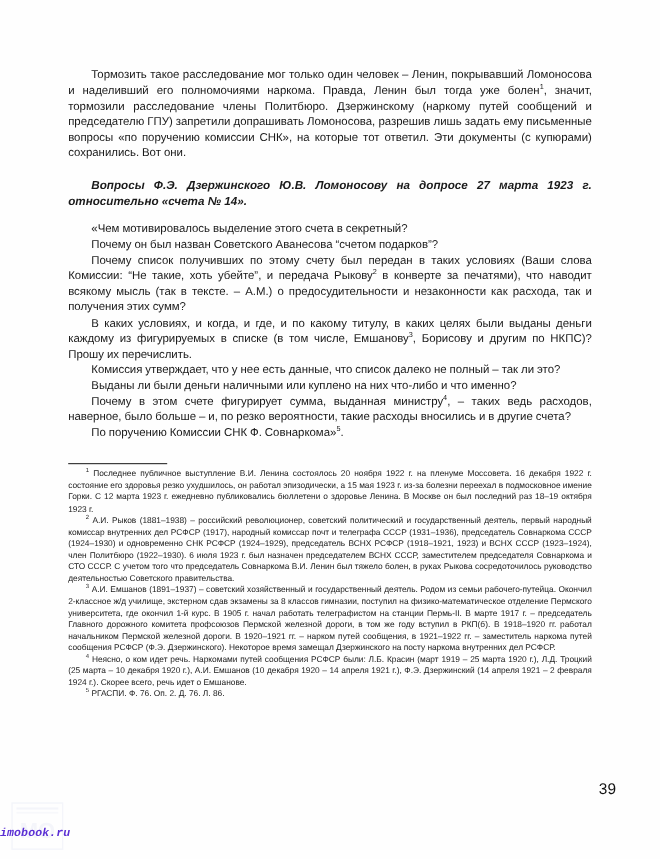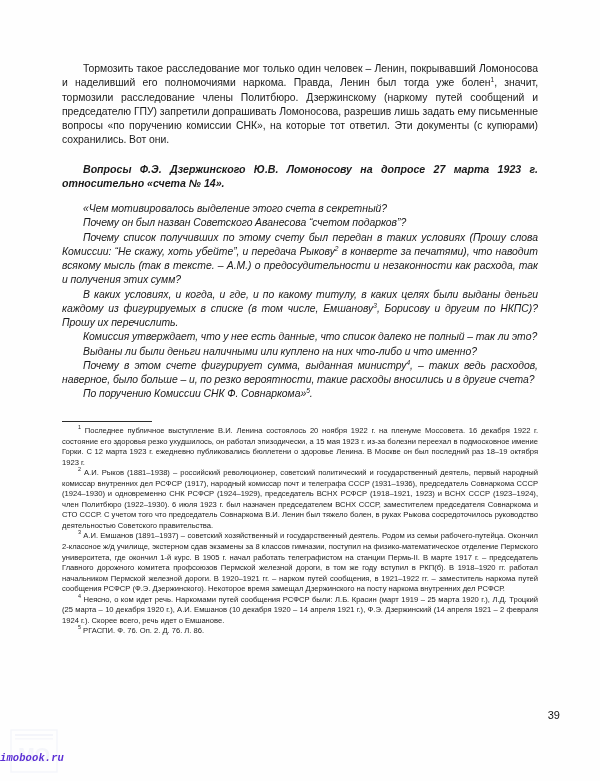--- a/index.html
+++ b/index.html
@@ -57,21 +57,20 @@
     text-indent: 21px;
     text-align: justify;
     font-weight: bold;
     font-style: italic;
     font-size: 10.6px;
     line-height: 14.3px;
   }
 
   .quote-block p.body-par {
     margin: 0;
-    font-style: italic;
   }
 
   sup {
     font-size: 6.6px;
     vertical-align: super;
     line-height: 0;
   }
 
   
   #footnotes {
@@ -99,21 +98,21 @@
   }
 
   p.footnote sup {
     font-size: 5.4px;
   }
 
   #page-number {
     position: absolute;
     right: 40px;
     top: 709px;
-    font-size: 11px;
+    font-size: 14px;
     color: #111;
   }
 
   #site-watermark {
     position: absolute;
     left: 0;
     right: 0;
     top: 752px;
     text-align: left;
     font-family: Liberation Mono, monospace;
@@ -137,21 +136,21 @@
 
   <div id="content">
 
     <p class="body-par"><span>Тормозить такое расследование мог только один человек – Ленин, покрывавший Ломоносова и наделивший его полномочиями наркома. Правда, Ленин был тогда уже болен</span><sup>1</sup><span>, значит, тормозили расследование члены Политбюро. Дзержинскому (наркому путей сообщений и председателю ГПУ) запретили допрашивать Ломоносова, разрешив лишь задать ему письменные вопросы «по поручению комиссии СНК», на которые тот ответил. Эти документы (с купюрами) сохранились. Вот они.</span></p>
 
     <p class="heading">Вопросы Ф.Э. Дзержинского Ю.В. Ломоносову на допросе 27 марта 1923 г. относительно «счета № 14».</p>
 
     <div class="quote-block">
       <p class="body-par">«Чем мотивировалось выделение этого счета в секретный?</p>
       <p class="body-par">Почему он был назван Советского Аванесова “счетом подарков”?</p>
-      <p class="body-par"><span>Почему список получивших по этому счету был передан в таких условиях (Прошу слова Комиссии: “Не скажу, хоть убейте”, и передача Рыкову</span><sup>2</sup><span> в конверте за печатями), что наводит всякому мысль (так в тексте. – А.М.) о предосудительности и незаконности как расхода, так и получения этих сумм?</span></p>
+      <p class="body-par"><span>Почему список получивших по этому счету был передан в таких условиях (Ваши слова Комиссии: “Не такие, хоть убейте”, и передача Рыкову</span><sup>2</sup><span> в конверте за печатями), что наводит всякому мысль (так в тексте. – А.М.) о предосудительности и незаконности как расхода, так и получения этих сумм?</span></p>
       <p class="body-par"><span>В каких условиях, и когда, и где, и по какому титулу, в каких целях были выданы деньги каждому из фигурируемых в списке (в том числе, Емшанову</span><sup>3</sup><span>, Борисову и другим по НКПС)? Прошу их перечислить.</span></p>
       <p class="body-par">Комиссия утверждает, что у нее есть данные, что список далеко не полный – так ли это?</p>
       <p class="body-par">Выданы ли были деньги наличными или куплено на них что-либо и что именно?</p>
       <p class="body-par"><span>Почему в этом счете фигурирует сумма, выданная министру</span><sup>4</sup><span>, – таких ведь расходов, наверное, было больше – и, по резко вероятности, такие расходы вносились и в другие счета?</span></p>
       <p class="body-par"><span>По поручению Комиссии СНК Ф. Совнаркома»</span><sup>5</sup><span>.</span></p>
     </div>
   </div>
 
   <div id="footnotes">
     <hr id="footnote-rule">

